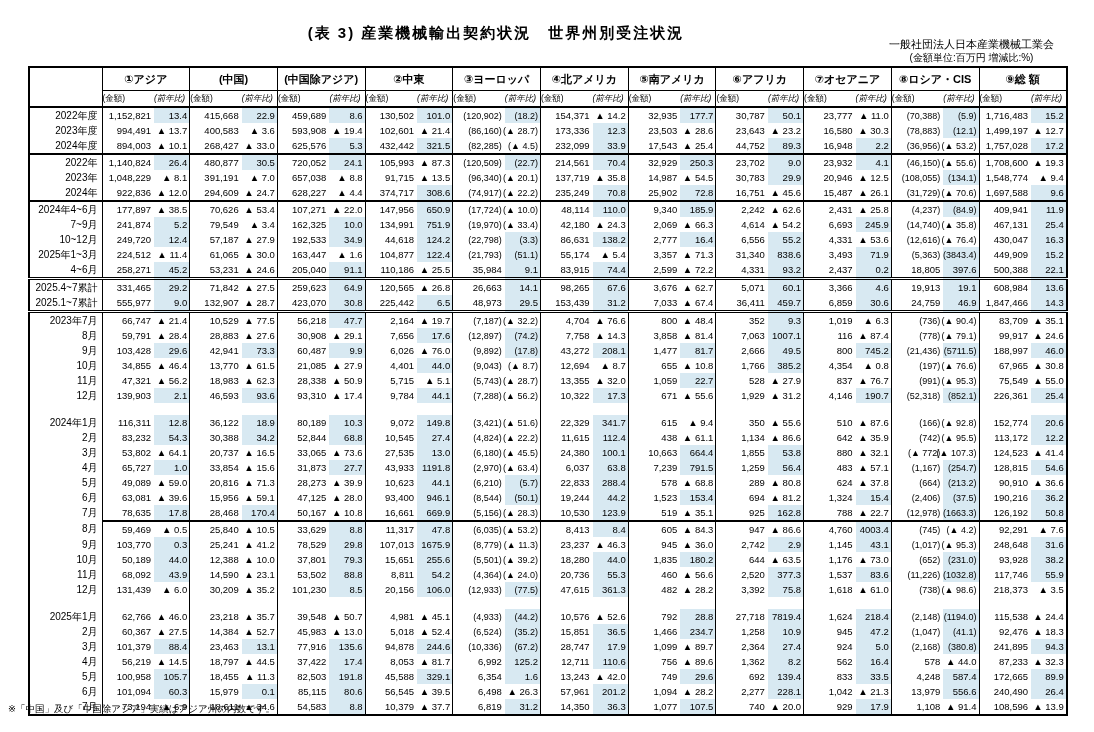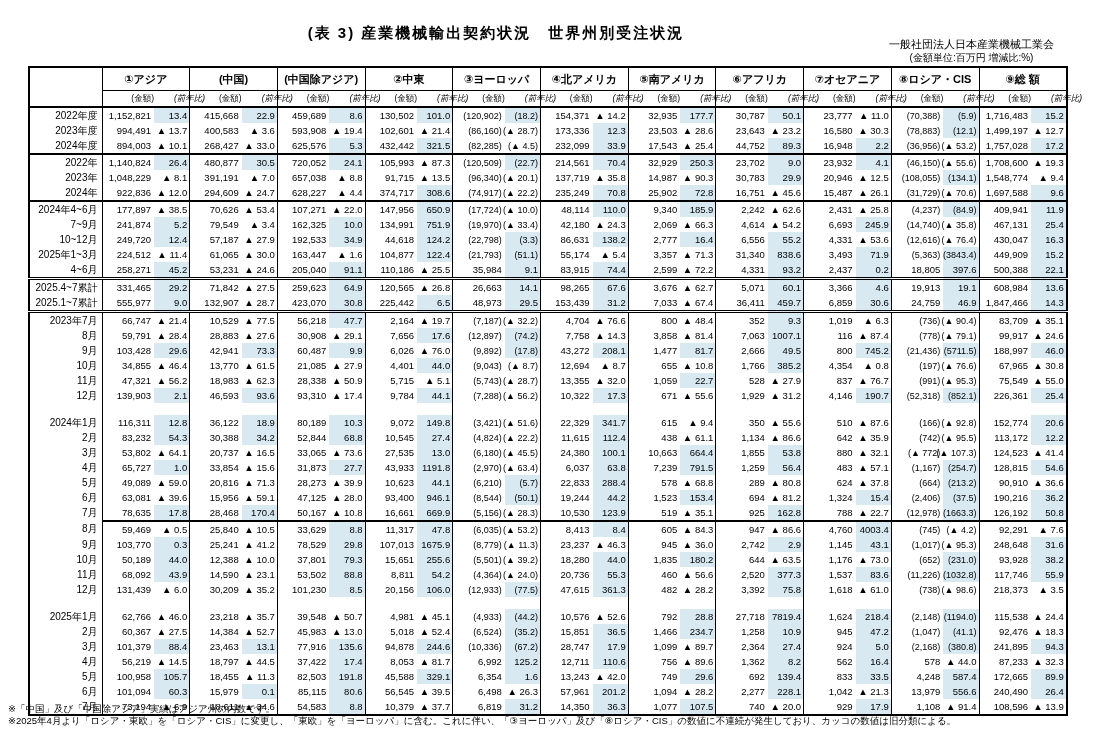--- a/index.html
+++ b/index.html
@@ -9,22 +9,22 @@
          font-size:15px;font-weight:bold;letter-spacing:2px;padding-left:17px;}
   .srcbox{position:absolute;right:40px;top:38px;text-align:center;line-height:1.25;}
   .org{font-size:11px;}
   .unit{font-size:10px;}
   table.main{border-collapse:collapse;table-layout:fixed;position:absolute;
              left:28px;top:66px;width:1038px;border:2px solid #000;}
   th,td{padding:0;margin:0;overflow:visible;}
   th.corner{border-right:1px solid #000;border-bottom:2px solid #000;}
   th.region{border:1px solid #000;border-top:none;font-size:11px;font-weight:bold;
             height:22px;text-align:center;white-space:nowrap;}
-  th.suba,th.suby{font-size:8.5px;font-weight:normal;height:15px;text-align:right;
-                  white-space:nowrap;border-bottom:2px solid #000;padding-left:20px;}
+  th.suba,th.suby{font-size:8.5px;font-weight:normal;height:15px;text-align:left;
+                  white-space:nowrap;border-bottom:2px solid #000;}
   th.suby{border-right:1px solid #000;font-style:italic;}
   td{height:15px;font-size:9.5px;white-space:nowrap;vertical-align:middle;}
   td.lbl{text-align:right;padding-right:4px;font-size:10px;border-right:1px solid #000;}
   td.amt{text-align:right;padding-right:3px;}
   td.yoy{text-align:right;padding-right:2px;border-right:1px solid #000;}
   td.yoy .w{float:right;white-space:nowrap;}
   td.pos{background:#d8e9f2;}
   td.paren{font-size:9px;}
   tr.blk td{border-top:2px solid #000;}
   tr.blk2 td{border-top:3px double #000;}
@@ -318,21 +318,21 @@
         <td class="amt paren">(96,340)</td>
         <td class="yoy paren">
           <span class="w">(▲ 20.1)</span>
         </td>
         <td class="amt">137,719</td>
         <td class="yoy">
           <span class="w">▲ 35.8</span>
         </td>
         <td class="amt">14,987</td>
         <td class="yoy">
-          <span class="w">▲ 90.3</span>
+          <span class="w">▲ 54.5</span>
         </td>
         <td class="amt">30,783</td>
         <td class="yoy pos">
           <span class="w">29.9</span>
         </td>
         <td class="amt">20,946</td>
         <td class="yoy">
           <span class="w">▲ 12.5</span>
         </td>
         <td class="amt paren">(108,055)</td>
@@ -1943,14 +1943,13 @@
         <td class="amt">108,596</td>
         <td class="yoy">
           <span class="w">▲ 13.9</span>
         </td>
       </tr>
     </tbody>
 </table>
 
 <div class="notes">
   <div>※「中国」及び「中国除アジア」実績はアジア州の内数です。</div>
-  <div>※2025年4月より「ロシア・東欧」を「ロシア・CIS」に変更し、「東欧」を「ヨーロッパ」に含む。これに伴い、「③ヨーロッパ」及び「⑧ロシア・CIS」の数値に不連続が発生しており、カッコの数値は旧分類による。</div>
 </div>
 
 </body></html>

